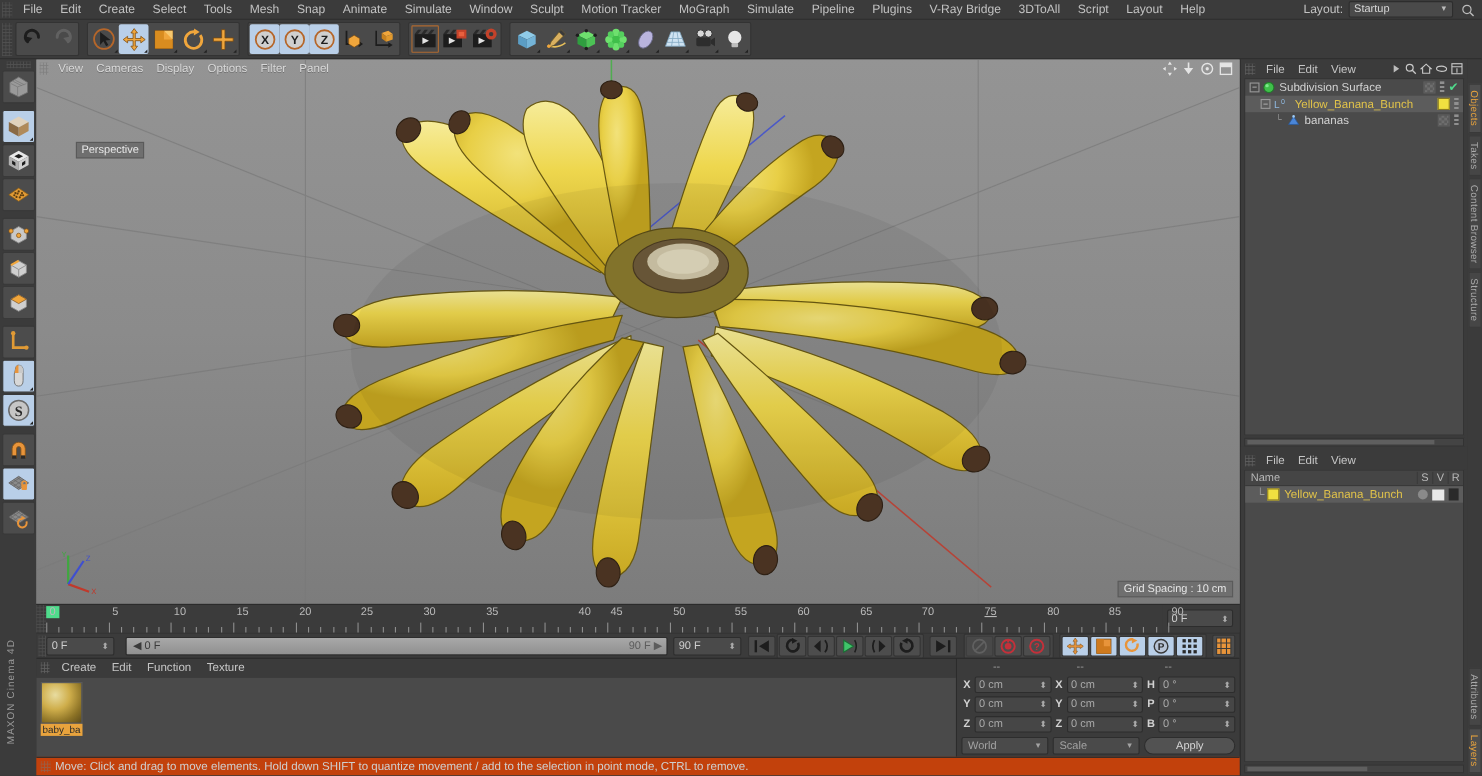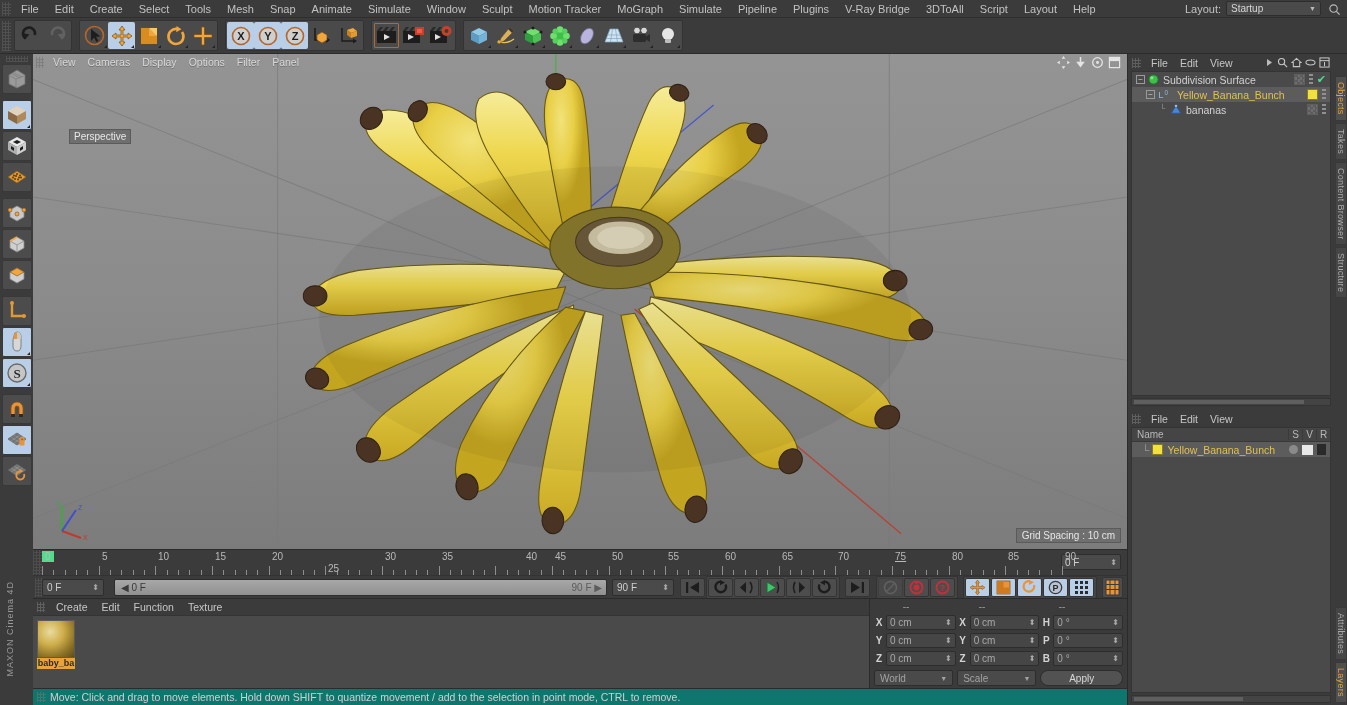--- a/index.html
+++ b/index.html
@@ -118,21 +118,21 @@
   
   .bottomrow{ height:90px; display:flex; flex:0 0 90px; background:#3b3b3b; border-top:1px solid #2b2b2b; }
   .matpanel{ flex:1; border-right:1px solid #2b2b2b; display:flex; flex-direction:column; }
   .panelmenu{ height:16px; display:flex; align-items:center; background:#3b3b3b; }
   .panelmenu .pg{ width:8px;height:10px; margin:0 4px;
      background:repeating-linear-gradient(0deg,#777 0 1px,transparent 1px 3px),
                 repeating-linear-gradient(90deg,#777 0 1px,transparent 1px 3px);
      background-size:3px 3px; opacity:.6; }
   .panelmenu .pi{ padding:0 7px; font-size:10.5px; color:#c6c6c6; }
   .matbody{ flex:1; background:#4a4a4a; border-top:1px solid #343434; padding:4px; }
-  .matitem{ width:38px;font-weight:bold; }
+  .matitem{ width:38px; }
   .matsphere{ width:38px; height:38px; border:1px solid #5a5a5a;
      background:radial-gradient(circle at 34% 30%, #e8dca0 0%, #cfae4b 38%, #8d7326 72%, #5d4c1a 100%); }
   .matname{ background:#e8a33d; color:#2a2a2a; font-size:9px; text-align:center;
             width:38px; line-height:11px; overflow:hidden; white-space:nowrap; }
   .coordpanel{ width:257px; display:flex; flex-direction:column; background:#3b3b3b; }
   .coordhdr{ height:15px; display:flex; align-items:center; font-size:10px; color:#9d9d9d; }
   .coordhdr span{ text-align:center; }
   .coordrows{ flex:1; padding:0 4px; }
   .crow{ display:flex; align-items:center; height:17px; gap:2px; margin-bottom:1px; }
   .ax{ width:10px; font-size:10px; color:#d2d2d2; font-weight:bold; text-align:center; }
@@ -140,21 +140,21 @@
          font-size:10px; color:#a9a9a9; display:flex; align-items:center; justify-content:space-between;
          padding:0 3px; }
   .crow2{ display:flex; align-items:center; gap:4px; padding:2px 4px; }
   .csel{ flex:1; height:16px; background:#4a4a4a; border:1px solid #2d2d2d; border-radius:2px;
          font-size:10px; color:#a2a2a2; display:flex; align-items:center; justify-content:space-between;
          padding:0 5px; }
   .applybtn{ flex:1.2; height:16px; background:#525252; border:1px solid #2d2d2d; border-radius:8px;
          font-size:10px; color:#d8d8d8; display:flex; align-items:center; justify-content:center; }
 
   
-  .statusbar{ height:17px; background:#0f766e; display:flex; align-items:center;
+  .statusbar{ height:17px; background:#c2410c; display:flex; align-items:center;
               border-top:1px solid #2b2b2b; flex:0 0 17px; position:relative; }
   .statusbar .sg{ width:9px;height:10px; margin:0 4px;
       background:repeating-linear-gradient(0deg,#777 0 1px,transparent 1px 3px),
                  repeating-linear-gradient(90deg,#777 0 1px,transparent 1px 3px);
       background-size:3px 3px; opacity:.55; }
   .statustext{ font-size:10.5px; color:#cfcfcf; }
 
   
   .rightdock{ width:207px; background:#3b3b3b; display:flex; flex-direction:column;
               border-left:1px solid #2b2b2b; flex:0 0 207px; }
@@ -796,21 +796,21 @@
             <div class="tick" style="left: 975px; height: 5px;"></div>
             <div class="tick" style="left: 986px; height: 5px;"></div>
             <div class="tick" style="left: 997px; height: 5px;"></div>
             <div class="tick" style="left: 1009px; height: 5px;"></div>
             <div class="tick" style="left: 1020px; height: 9px;"></div>
             <div class="tlabel" style="left: 3px;">0</div>
             <div class="tlabel" style="left: 60px;">5</div>
             <div class="tlabel" style="left: 116px;">10</div>
             <div class="tlabel" style="left: 173px;">15</div>
             <div class="tlabel" style="left: 230px;">20</div>
-            <div class="tlabel" style="left: 286px; margin-top: 12px;">25</div>
+            <div class="tlabel" style="left: 286px;">25</div>
             <div class="tlabel" style="left: 343px;">30</div>
             <div class="tlabel" style="left: 400px;">35</div>
             <div class="tlabel" style="left: 444px; margin-left: 40px;">40</div>
             <div class="tlabel" style="left: 513px;">45</div>
             <div class="tlabel" style="left: 570px;">50</div>
             <div class="tlabel" style="left: 626px;">55</div>
             <div class="tlabel" style="left: 683px;">60</div>
             <div class="tlabel" style="left: 740px;">65</div>
             <div class="tlabel" style="left: 796px;">70</div>
             <div class="tlabel" style="left: 853px; text-decoration: underline;">75</div>

